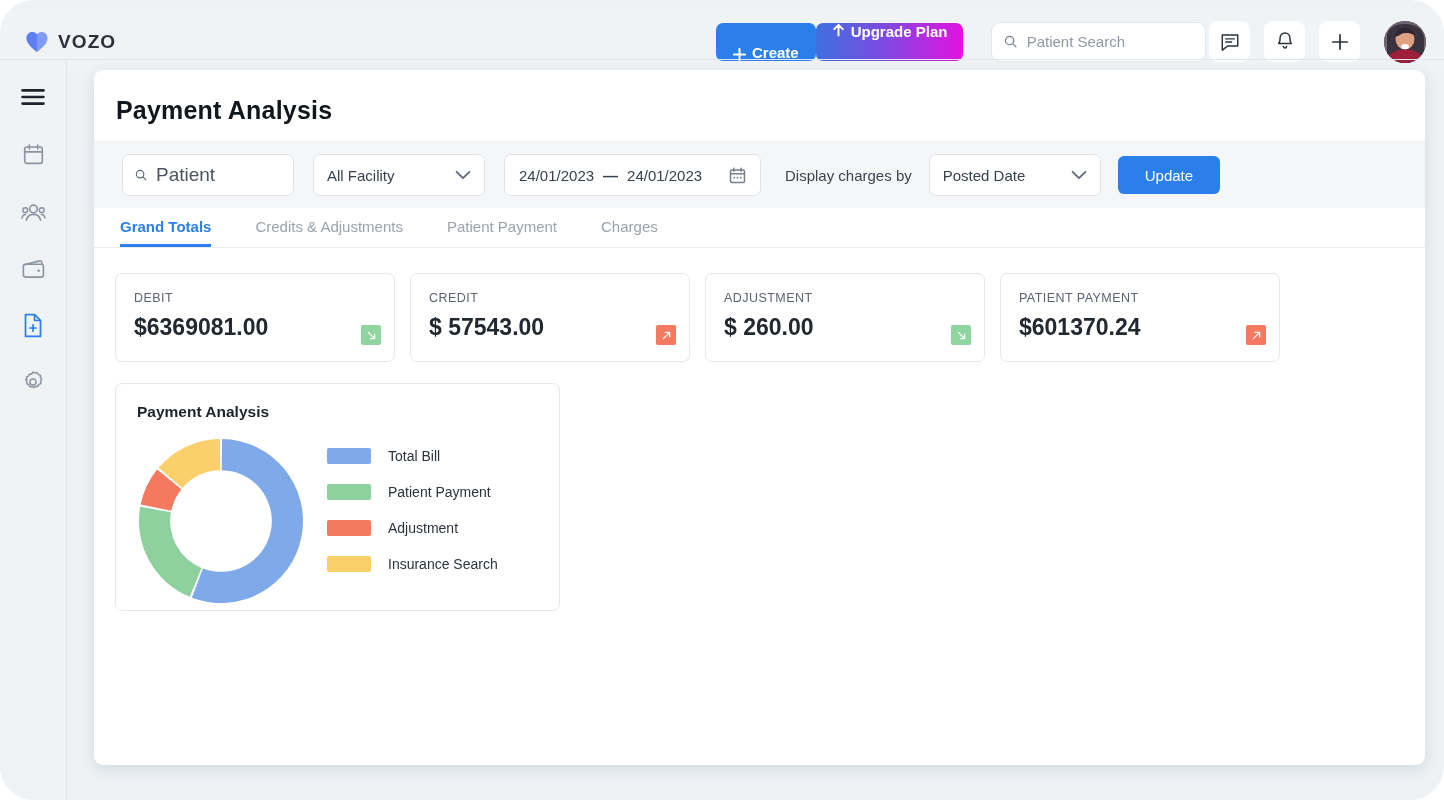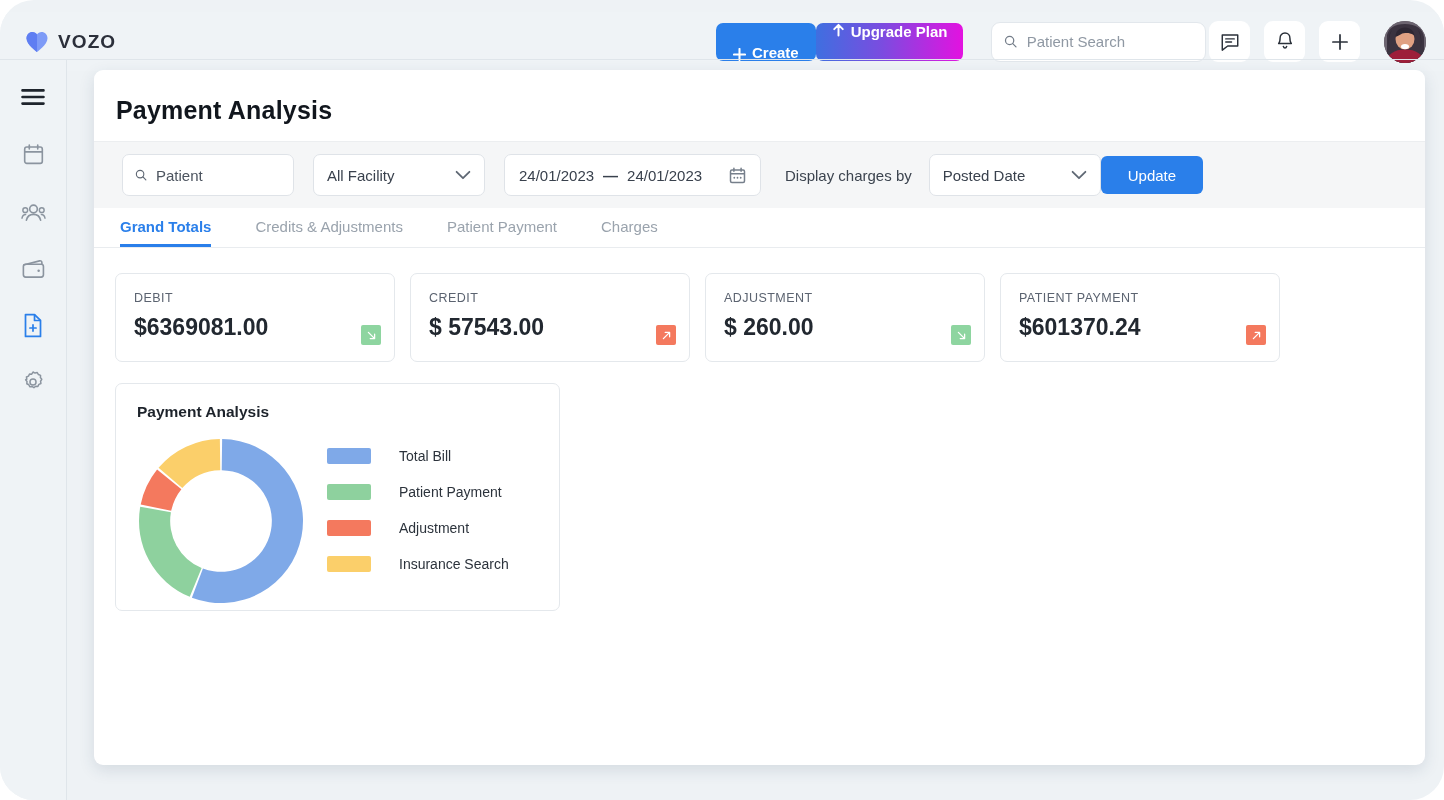--- a/index.html
+++ b/index.html
@@ -106,40 +106,40 @@
     background: #f5f6f7; border-top: 1px solid #eceef0;
     display: flex; align-items: center; padding-left: 28px;
   }
   .fld {
     height: 42px; background: #fff; border: 1px solid #dfe3e8; border-radius: 7px;
     display: flex; align-items: center; font-size: 15px; color: #39414d;
   }
   .fld-patient { width: 172px; padding: 0 12px; gap: 9px; }
   .fld-patient input {
     border: none; outline: none; background: transparent; width: 100%;
-    font-size: 15px; font-family: inherit; color: #39414d;
+    font-size: 19px; font-family: inherit; color: #39414d;
   }
   .fld-patient input::placeholder { color: #4c545f; }
   .fld-facility {
     width: 172px; margin-left: 19px; padding: 0 13px;
     justify-content: space-between; cursor: pointer;
   }
   .fld-date {
     width: 257px; margin-left: 19px; padding: 0 14px;
     justify-content: space-between; cursor: pointer;
   }
   .date-text { display: flex; align-items: center; gap: 9px; font-size: 15px; }
   .dash { color: #39414d; font-weight: bold; }
   .charges-label { margin-left: 24px; font-size: 15px; color: #3c444f; }
   .fld-posted {
     width: 172px; margin-left: 17px; padding: 0 13px;
     justify-content: space-between; cursor: pointer;
   }
   .btn-update {
-    height: 38px; padding: 0 27px; border: none;
+    margin-left: 17px; height: 38px; padding: 0 27px; border: none;
     border-radius: 6px; background: #2a7fea; color: #fff; font-size: 15px;
     font-family: inherit; cursor: pointer;
   }
 
   #tabs {
     position: absolute; left: 0; top: 138px; width: 1331px; height: 40px;
     border-bottom: 1px solid #e9ecef;
     display: flex; align-items: flex-end; padding-left: 26px; gap: 44px;
   }
   .tab {
@@ -180,21 +180,21 @@
   }
   #chart-title {
     font-size: 15.5px; font-weight: bold; color: #1d232b;
     padding: 19px 0 0 21px;
   }
   #donut { position: absolute; left: 20px; top: 52px; }
   #legend {
     position: absolute; left: 211px; top: 64px;
     display: flex; flex-direction: column; gap: 20px;
   }
-  .legend-row { display: flex; align-items: flex-end; gap: 28px; }
+  .legend-row { display: flex; align-items: flex-end; gap: 17px; }
   .swatch { width: 44px; height: 16px; border-radius: 2px; }
   .legend-label { font-size: 14px; color: #2c333c; }
 </style>
 </head>
 <body>
 
 <div id="app">
 
   <div id="topbar">
 

